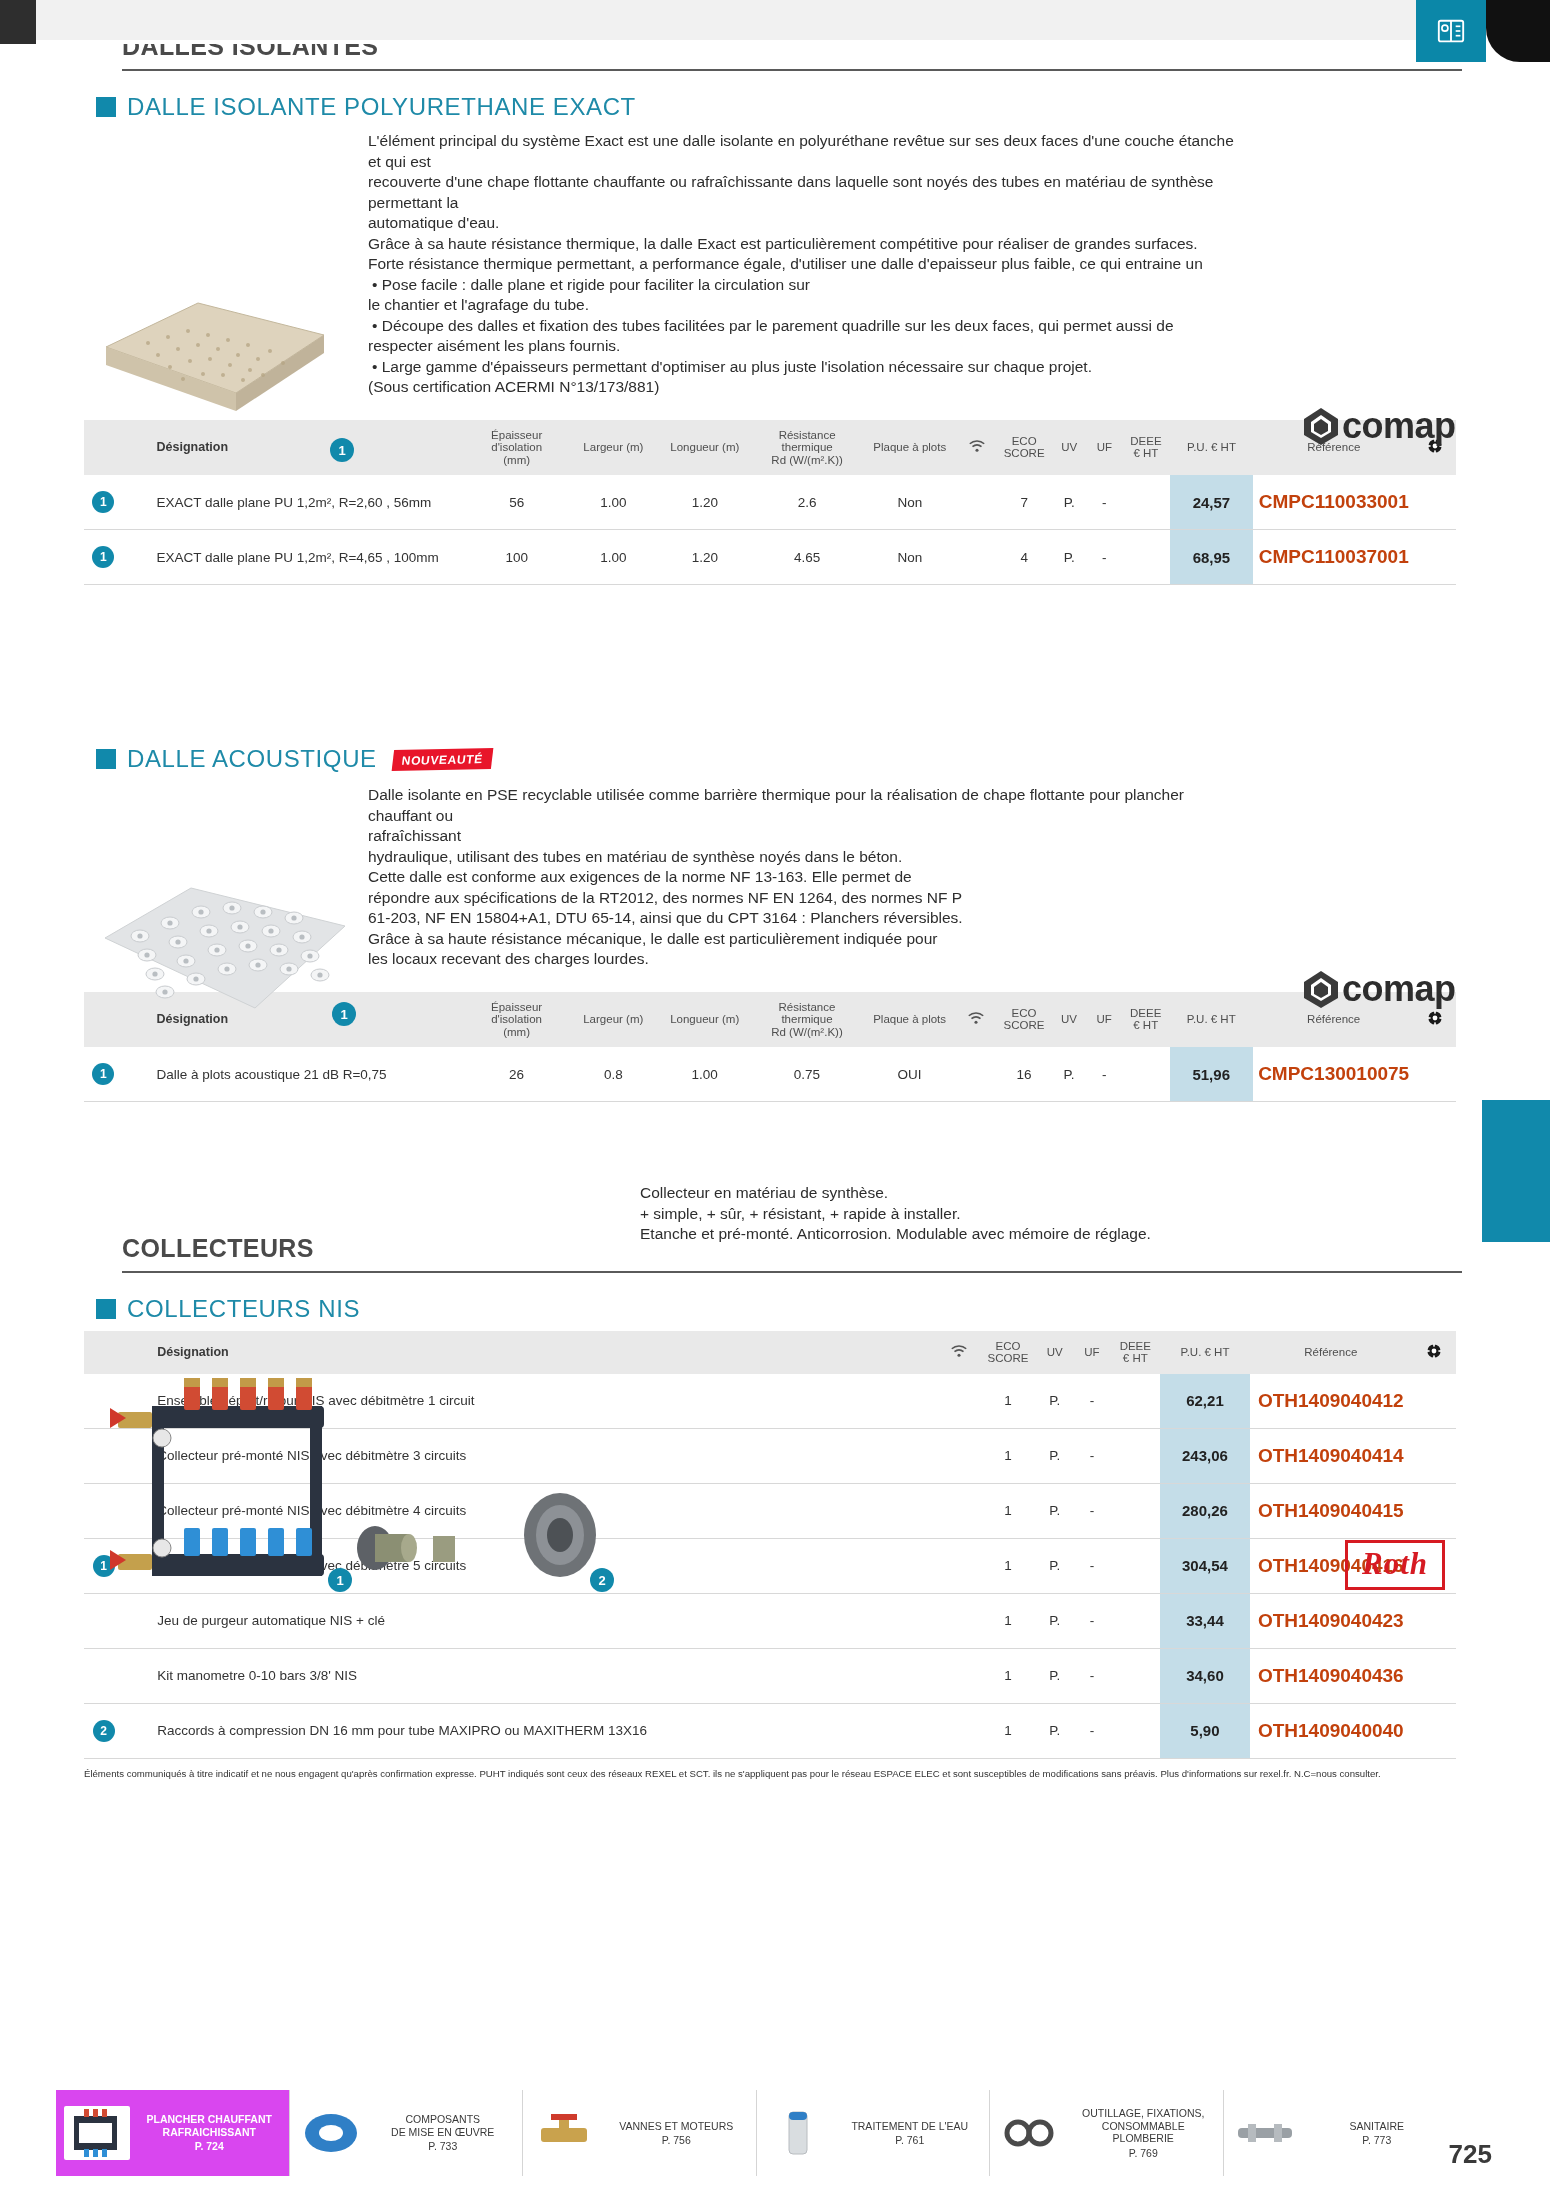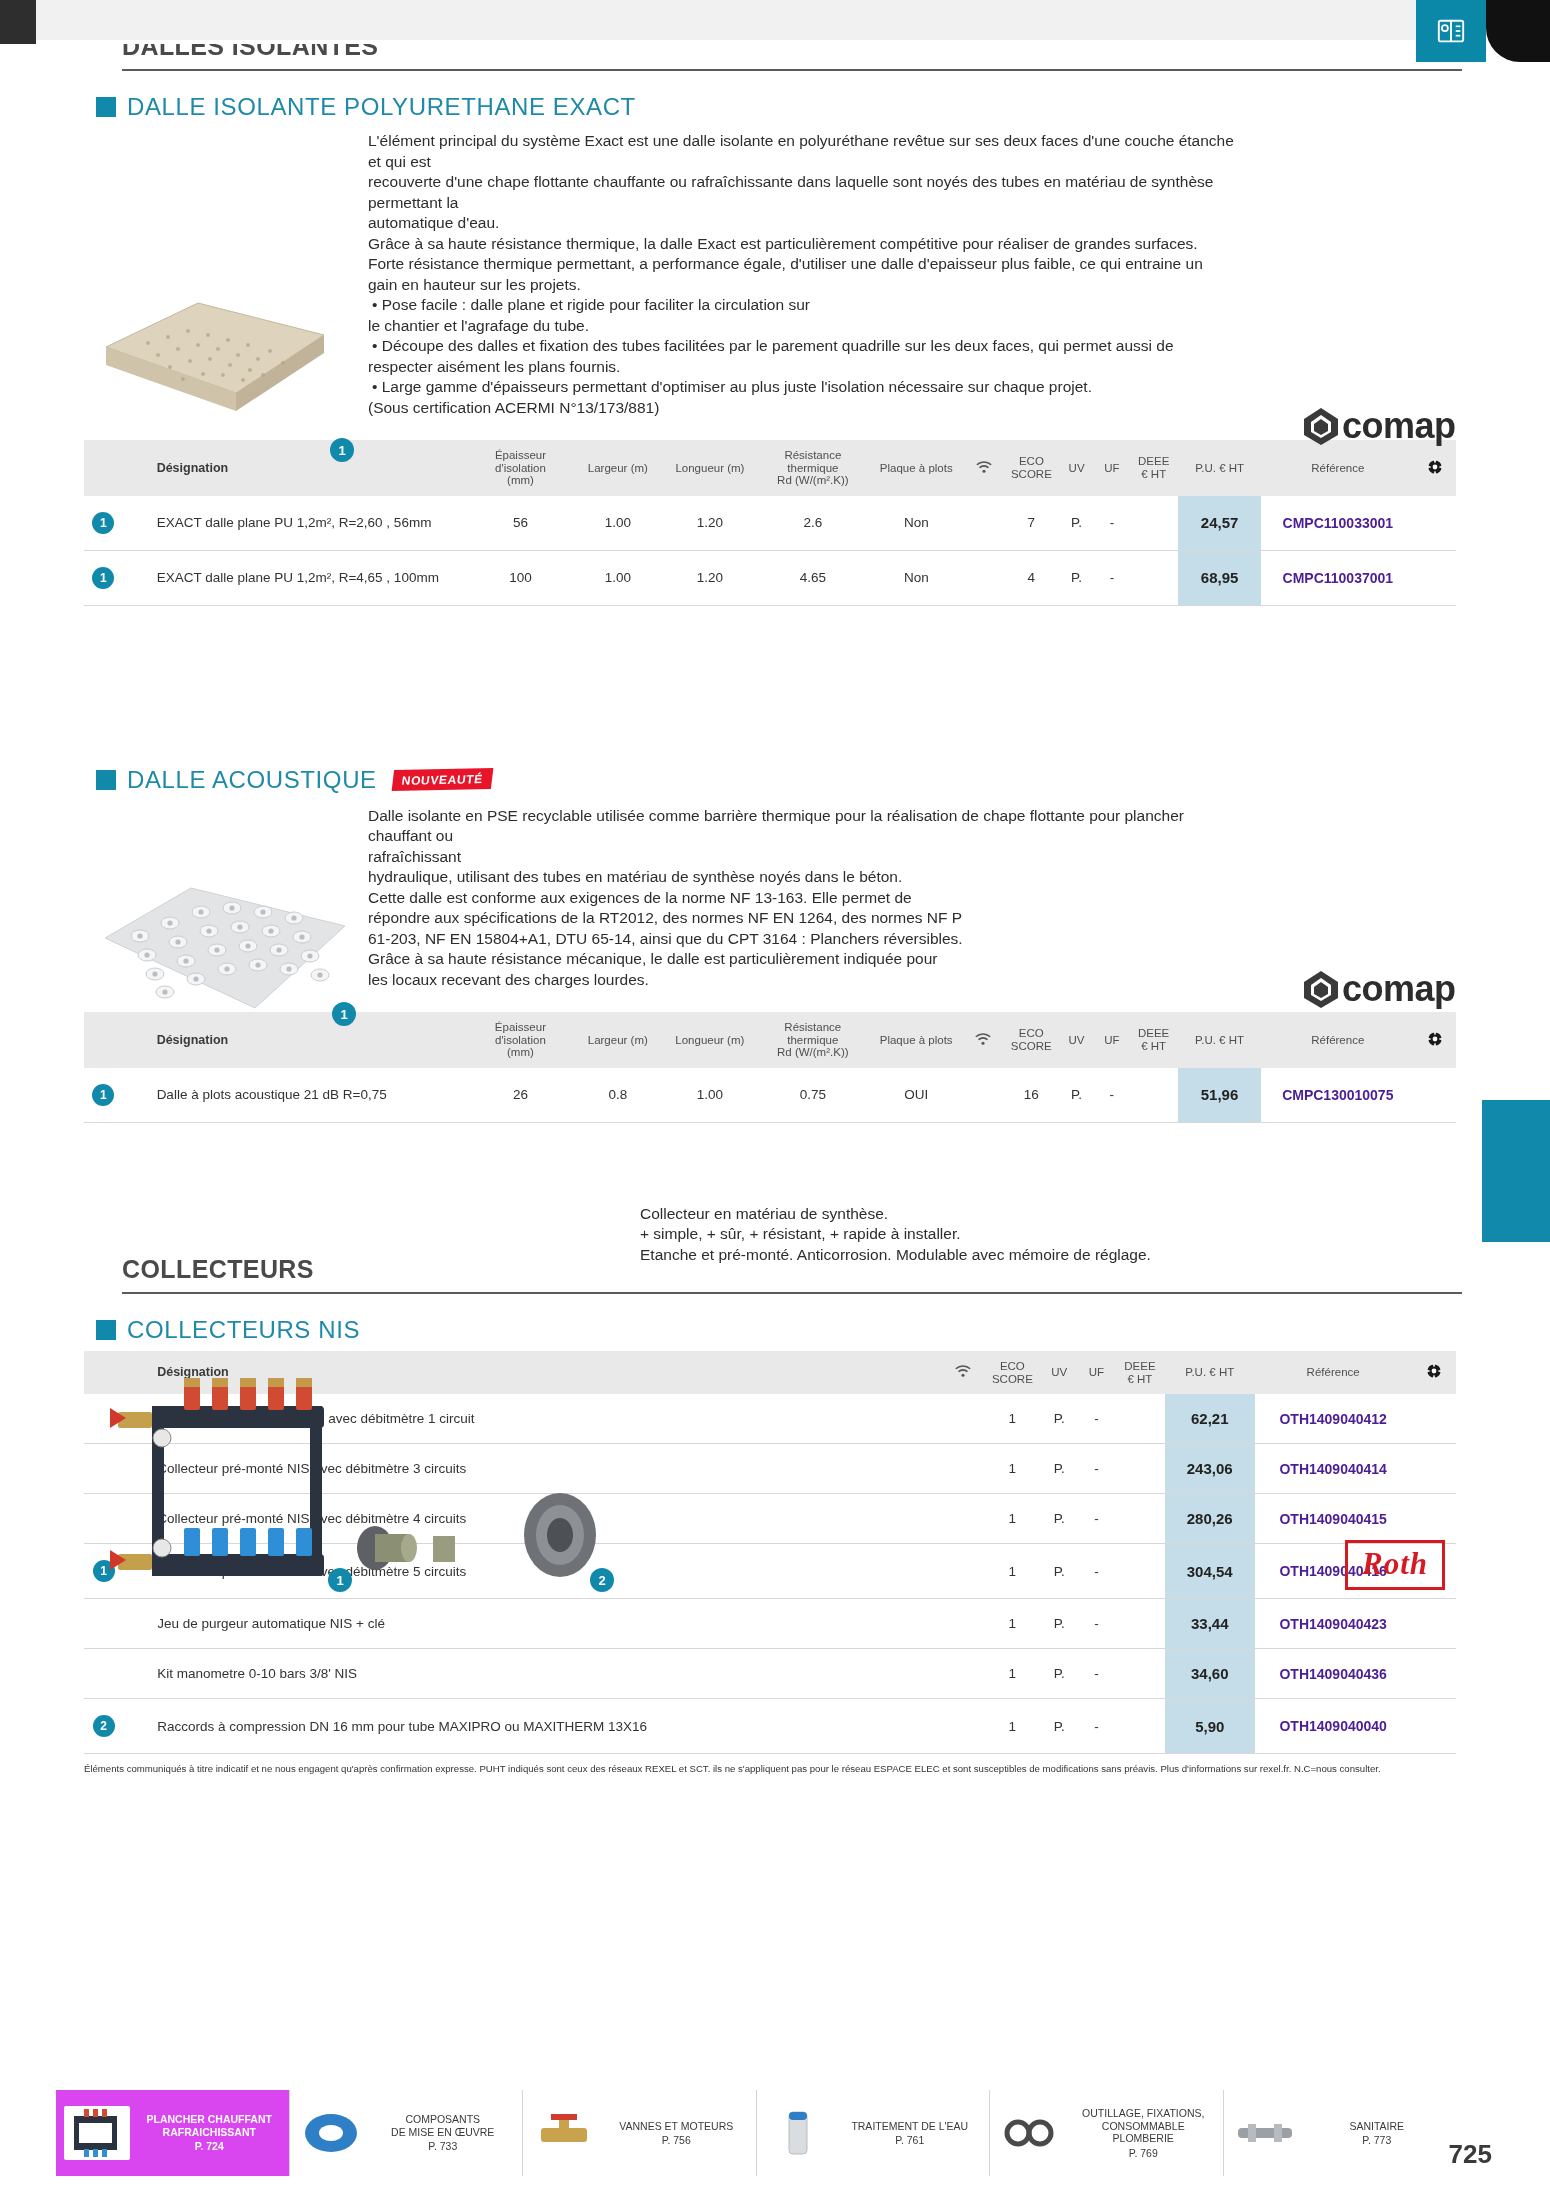--- a/index.html
+++ b/index.html
@@ -190,22 +190,22 @@
   table.ptab tbody td.price {
     background: #c4dde8;
     font-weight: bold;
     font-size: 15px;
     color: #222;
     margin-top: 48px;
   }
   table.ptab thead th.price-h { background: #e9e9e9; }
   table.ptab tbody td.ref {
     font-weight: bold;
-    font-size: 14px;
-    color: #4c1d95;
+    font-size: 19px;
+    color: #c2410c;
   }
   .row-pill {
     display: inline-flex; align-items: center; justify-content: center;
     width: 22px; height: 22px; border-radius: 50%;
     background: #1189ab; color: #fff; font-size: 12px; font-weight: bold;
   }
 
   
   col.c-pill { width: 36px; }
   col.c-desig { width: 420px; }
@@ -321,21 +321,20 @@
     <span class="sq"></span>
     <h2>DALLE ISOLANTE POLYURETHANE EXACT</h2>
   </div>
 
   <div class="desc">
     <p>L'élément principal du système Exact est une dalle isolante en polyuréthane revêtue sur ses deux faces d'une couche étanche et qui est</p>
     <p>recouverte d'une chape flottante chauffante ou rafraîchissante dans laquelle sont noyés des tubes en matériau de synthèse permettant la</p>
     <p>automatique d'eau.</p>
     <p>Grâce à sa haute résistance thermique, la dalle Exact est particulièrement compétitive pour réaliser de grandes surfaces.</p>
     <p>Forte résistance thermique permettant, a performance égale, d'utiliser une dalle d'epaisseur plus faible, ce qui entraine un</p>
-    <p>gain en hauteur sur les projets.</p>
     <p class="bullet">• Pose facile : dalle plane et rigide pour faciliter la circulation sur</p>
     <p>le chantier et l'agrafage du tube.</p>
     <p class="bullet">• Découpe des dalles et fixation des tubes facilitées par le parement quadrille sur les deux faces, qui permet aussi de</p>
     <p>respecter aisément les plans fournis.</p>
     <p class="bullet">• Large gamme d'épaisseurs permettant d'optimiser au plus juste l'isolation nécessaire sur chaque projet.</p>
     <p>(Sous certification ACERMI N°13/173/881)</p>
   </div>
 
   <div class="photo" style="left:88px; top:285px; width:250px; height:130px;">
     <svg width="250" height="130" viewBox="0 0 250 130">

